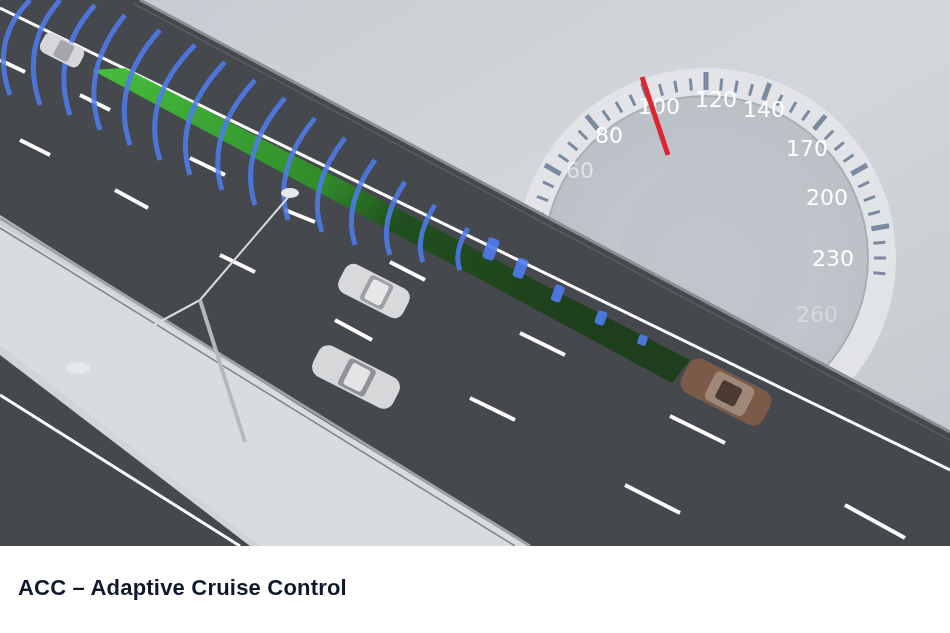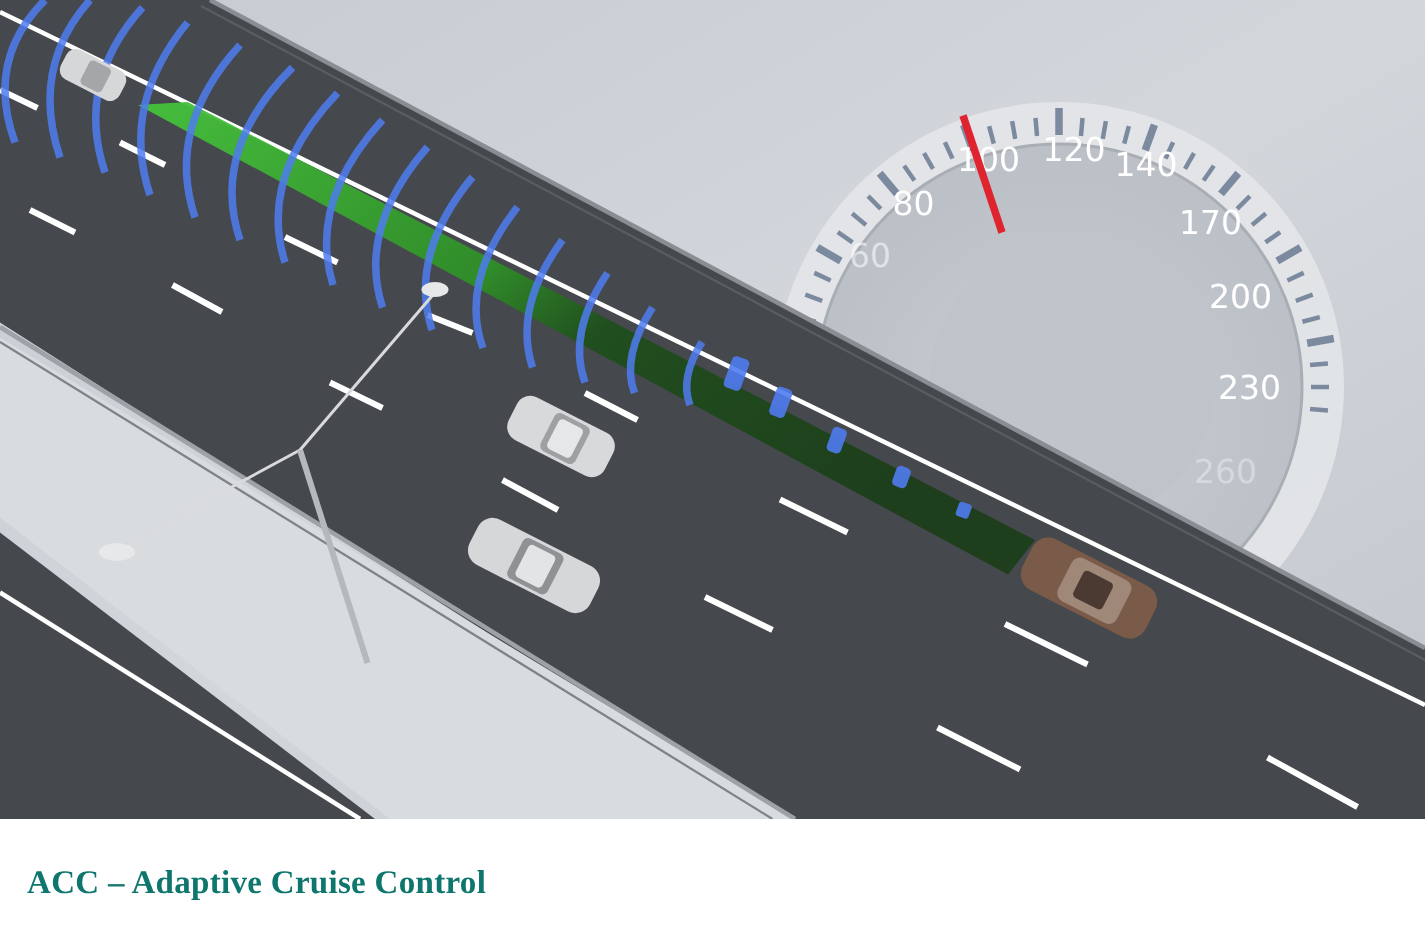--- a/index.html
+++ b/index.html
@@ -1,19 +1,19 @@
 <!DOCTYPE html>
 <html><head>
 <meta charset="utf-8">
 <style>
   html, body { margin: 0; padding: 0; background: #ffffff; }
   body { width: 950px; height: 633px; overflow: hidden; position: relative; font-family: "Liberation Sans", sans-serif; }
   #scene { position: absolute; left: 0; top: 0; width: 950px; height: 546px; overflow: hidden; }
   #scene svg { display: block; }
-  .caption { position: absolute; left: 18px; top: 575px; font-size: 22px; font-weight: bold; color: #0f766e; letter-spacing: 0.2px; font-family: Liberation Serif, serif; }
+  .caption { position: absolute; left: 18px; top: 575px; font-size: 22px; font-weight: bold; color: #0f172a; letter-spacing: 0.2px; font-family: Liberation Sans, sans-serif; }
   .gauge-num { font-family: "DejaVu Sans", sans-serif; font-size: 22px; fill: #ffffff; }
 </style>
 </head>
 <body>
 
 <div id="scene">
 <svg width="950" height="546" viewBox="0 0 950 546" xmlns="http://www.w3.org/2000/svg">
   <defs>
     <linearGradient id="bgGrad" x1="0" y1="0" x2="1" y2="1">
       <stop offset="0" stop-color="#c6cbd1"></stop>

